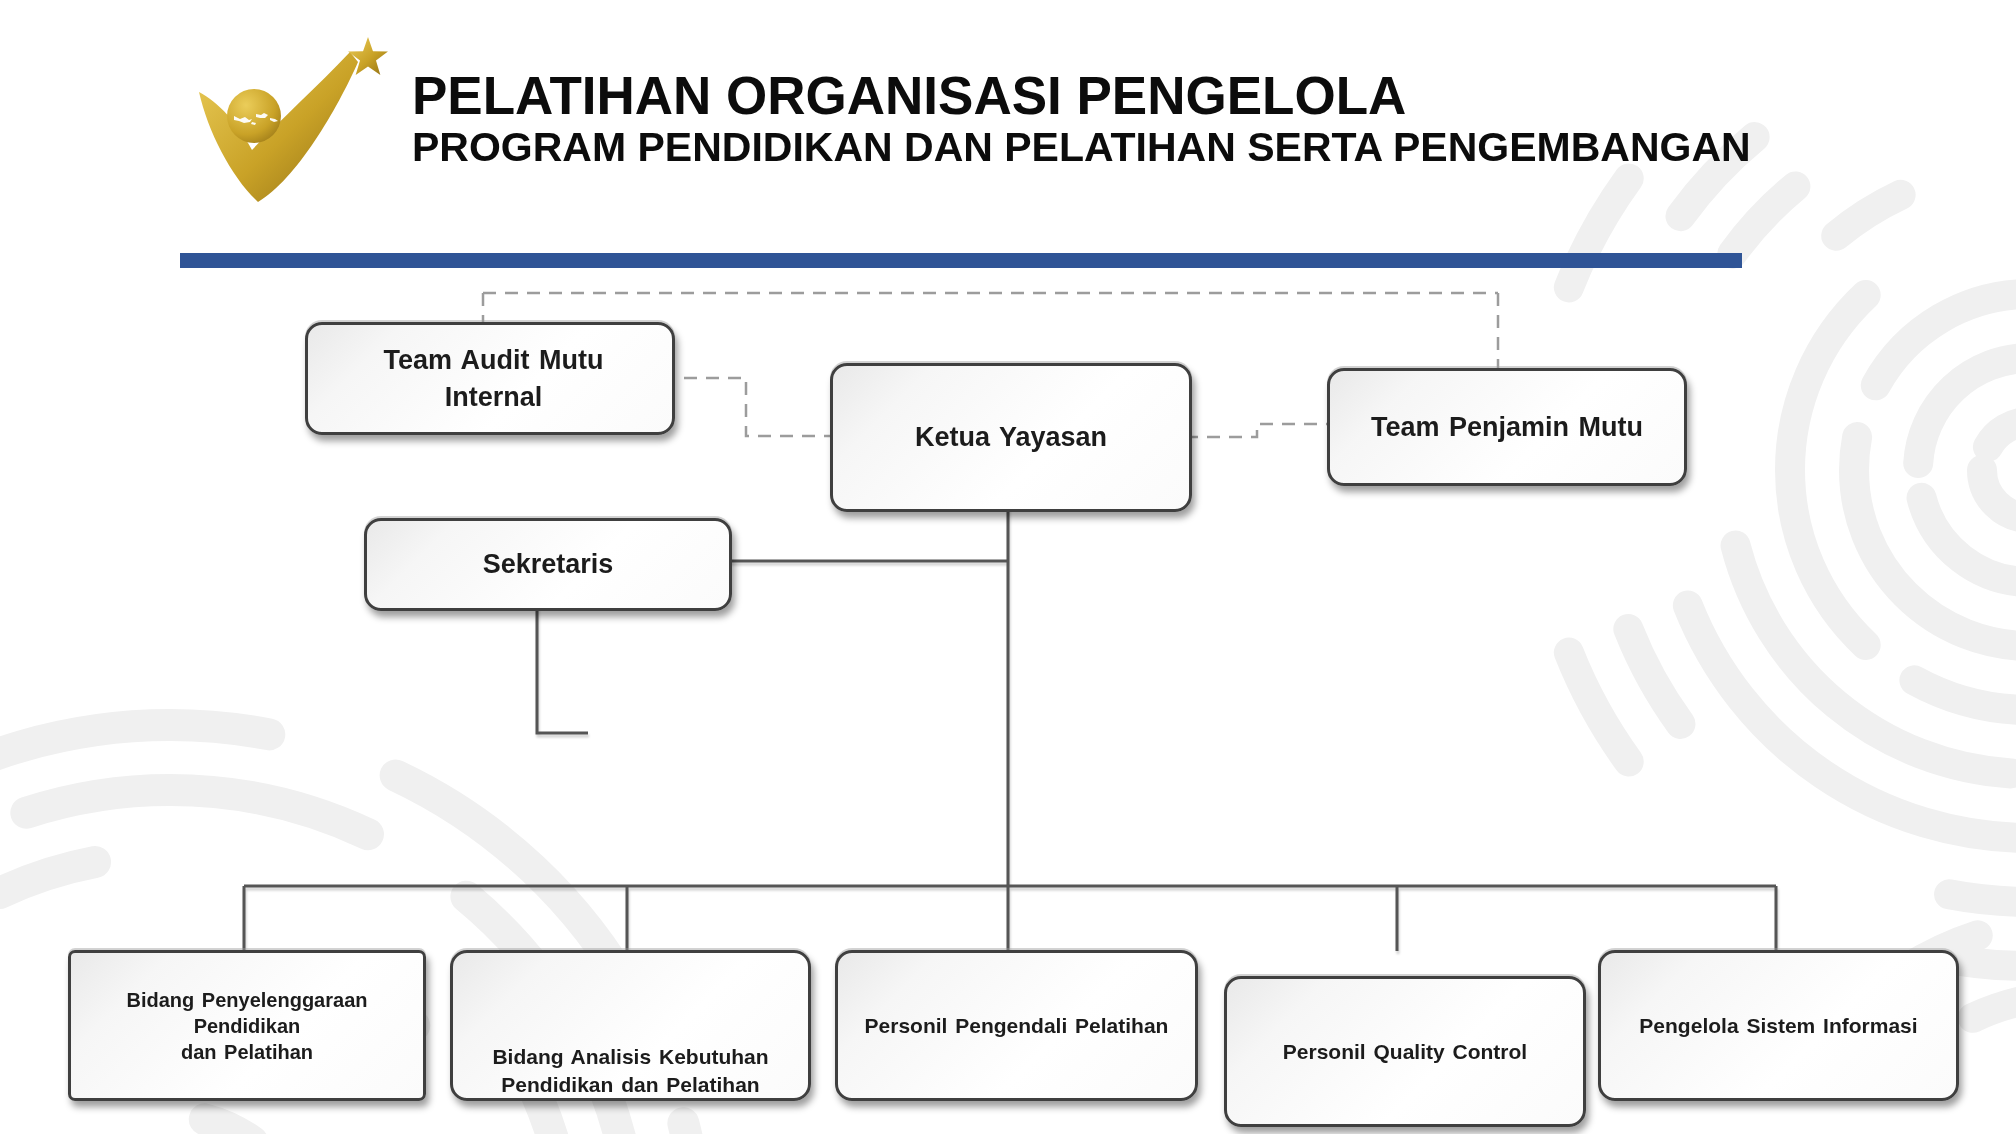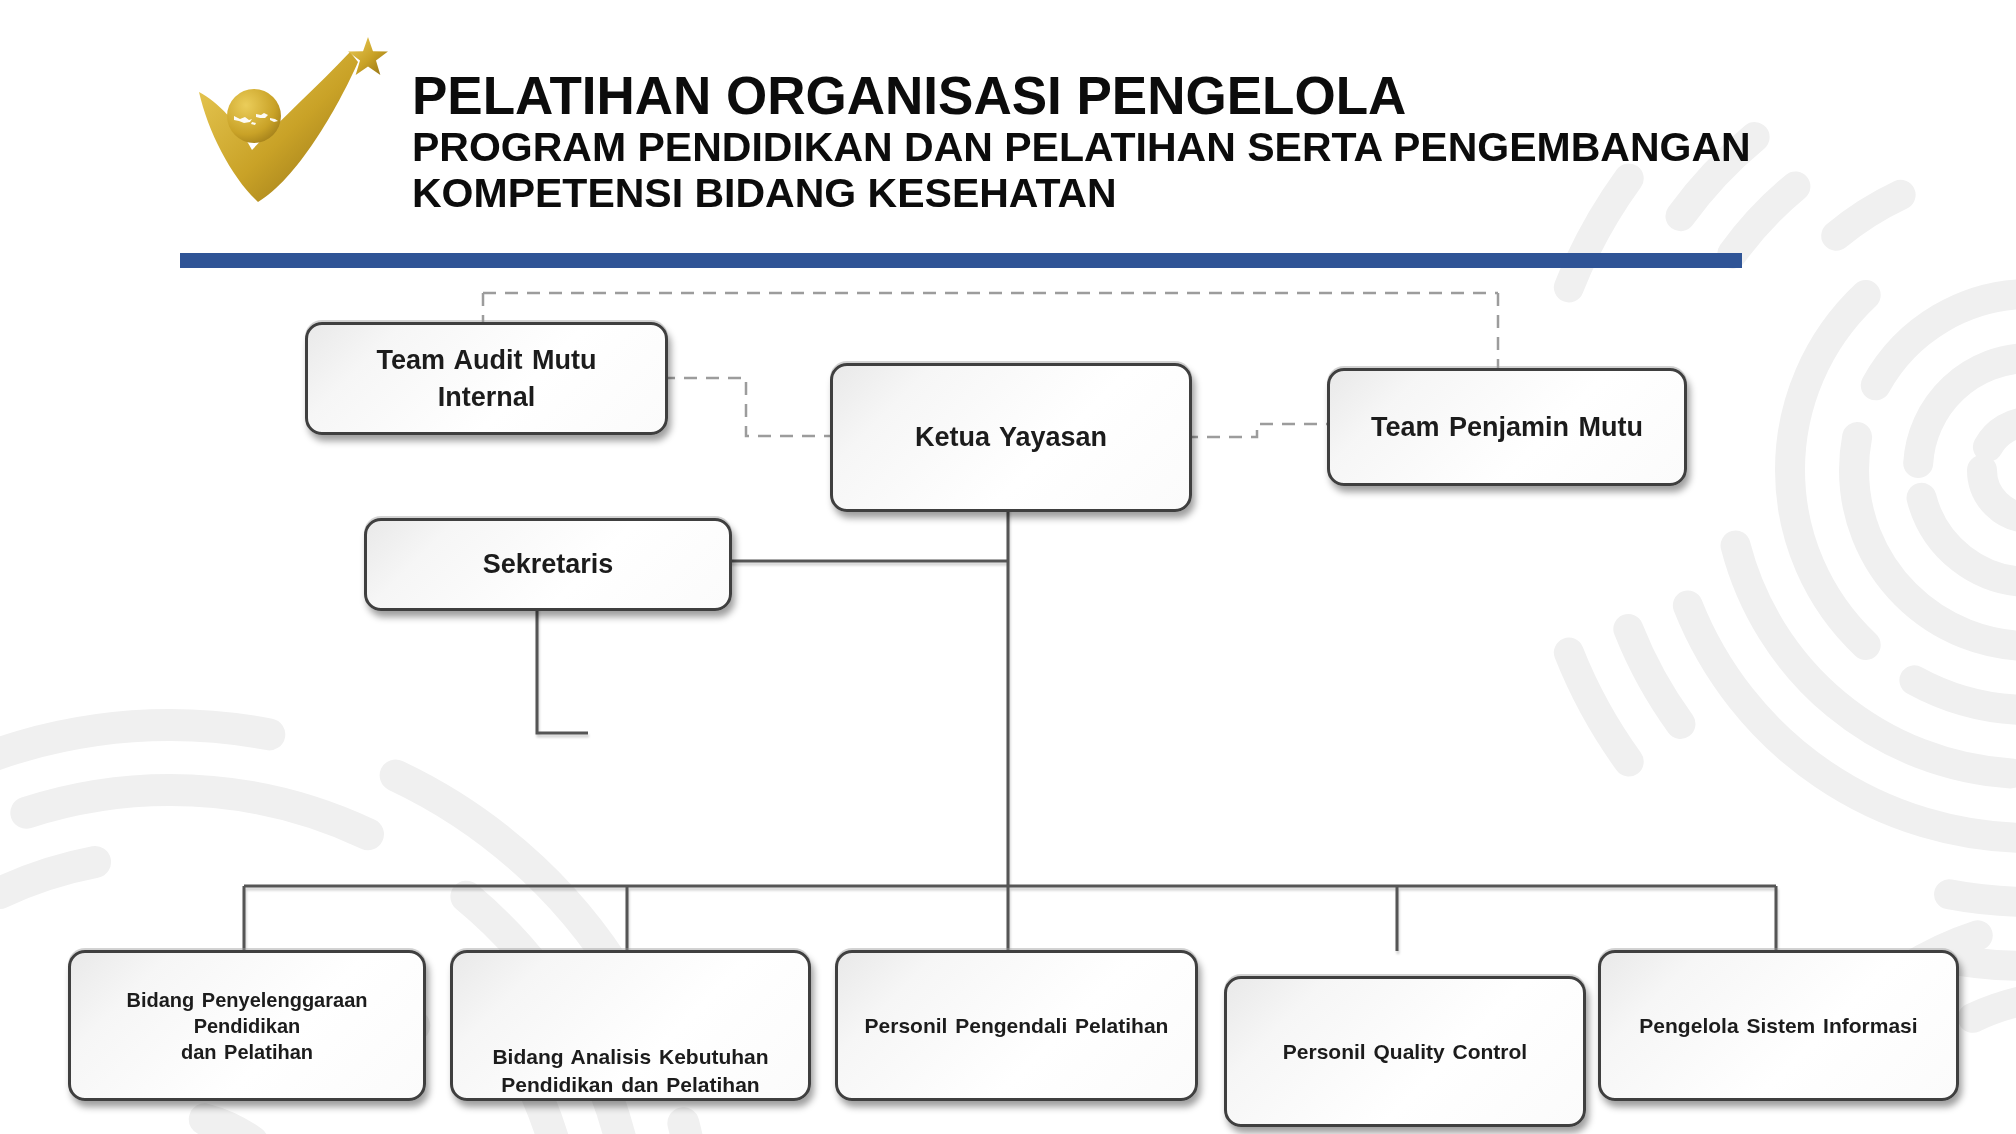--- a/index.html
+++ b/index.html
@@ -92,21 +92,20 @@
       <path d="M42 88 l6 3 5 -2 4 3 3 -1 -2 3 -6 1 -5 -2 -5 -1 z"></path>
       <path d="M64 86 l5 1 3 -2 4 2 -3 3 -5 0 -4 -1 z"></path>
       <path d="M78 90 l5 1 3 2 -4 1 -4 -2 z"></path>
       <path d="M60 94 l4 1 -1 2 -4 -1 z"></path>
     </g>
   </svg>
 
   <div class="titleblock">
     <div class="t1">PELATIHAN ORGANISASI PENGELOLA</div>
     <div class="t2">PROGRAM PENDIDIKAN DAN PELATIHAN SERTA PENGEMBANGAN</div>
-    <div class="t3">KOMPETENSI BIDANG KESEHATAN</div>
   </div>
 
   <svg class="layer lines" viewBox="0 0 2016 1134" aria-hidden="true">
     <rect x="180" y="253" width="1562" height="15" fill="#2F5496"></rect>
     <g class="solidlines" fill="none" stroke-width="3" stroke="#555555">
       <path d="M1008 505 L1008 887"></path>
       <path d="M244 886 L1776 886"></path>
       <path d="M244 886 L244 951"></path>
       <path d="M627 886 L627 951"></path>
       <path d="M1008 886 L1008 951"></path>
@@ -117,39 +116,39 @@
     </g>
     <g fill="none" stroke-width="2.5" stroke-dasharray="13 9" stroke="#9C9C9C">
       <path d="M483 293 L1498 293"></path>
       <path d="M483 293 L483 323"></path>
       <path d="M1498 293 L1498 369"></path>
       <path d="M662 378 L746 378 L746 436 L831 436"></path>
       <path d="M1185 437 L1257 437 L1257 424 L1327 424"></path>
     </g>
   </svg>
 
-  <div class="node fs27" style="left:305px;top:322px;width:357px;height:107px;">
+  <div class="node fs27" style="left:305px;top:322px;width:357px;height:107px;padding-left:7px;">
     <span class="lbl">Team Audit Mutu
 Internal</span>
   </div>
 
   <div class="node fs27" style="left:1327px;top:368px;width:354px;height:112px;">
     <span class="lbl">Team Penjamin Mutu</span>
   </div>
 
   <div class="node fs27" style="left:830px;top:363px;width:356px;height:143px;">
     <span class="lbl">Ketua Yayasan</span>
   </div>
 
   <div class="node fs27" style="left:358px;top:518px;width:362px;height:87px;margin-left:6px;">
     <span class="lbl">Sekretaris</span>
   </div>
 
 
-  <div class="node fs20" style="left:68px;top:950px;width:352px;height:145px;">
+  <div class="node fs20" style="left:68px;top:950px;width:352px;height:145px;border-radius:7px;">
     <span class="lbl">Bidang Penyelenggaraan Pendidikan
 dan Pelatihan</span>
   </div>
 
   <div class="node fs21" style="left:450px;top:950px;width:355px;height:145px;align-items:flex-end;">
     <span class="lbl">Bidang Analisis Kebutuhan
 Pendidikan dan Pelatihan</span>
   </div>
 
   <div class="node fs21" style="left:835px;top:950px;width:357px;height:145px;">

